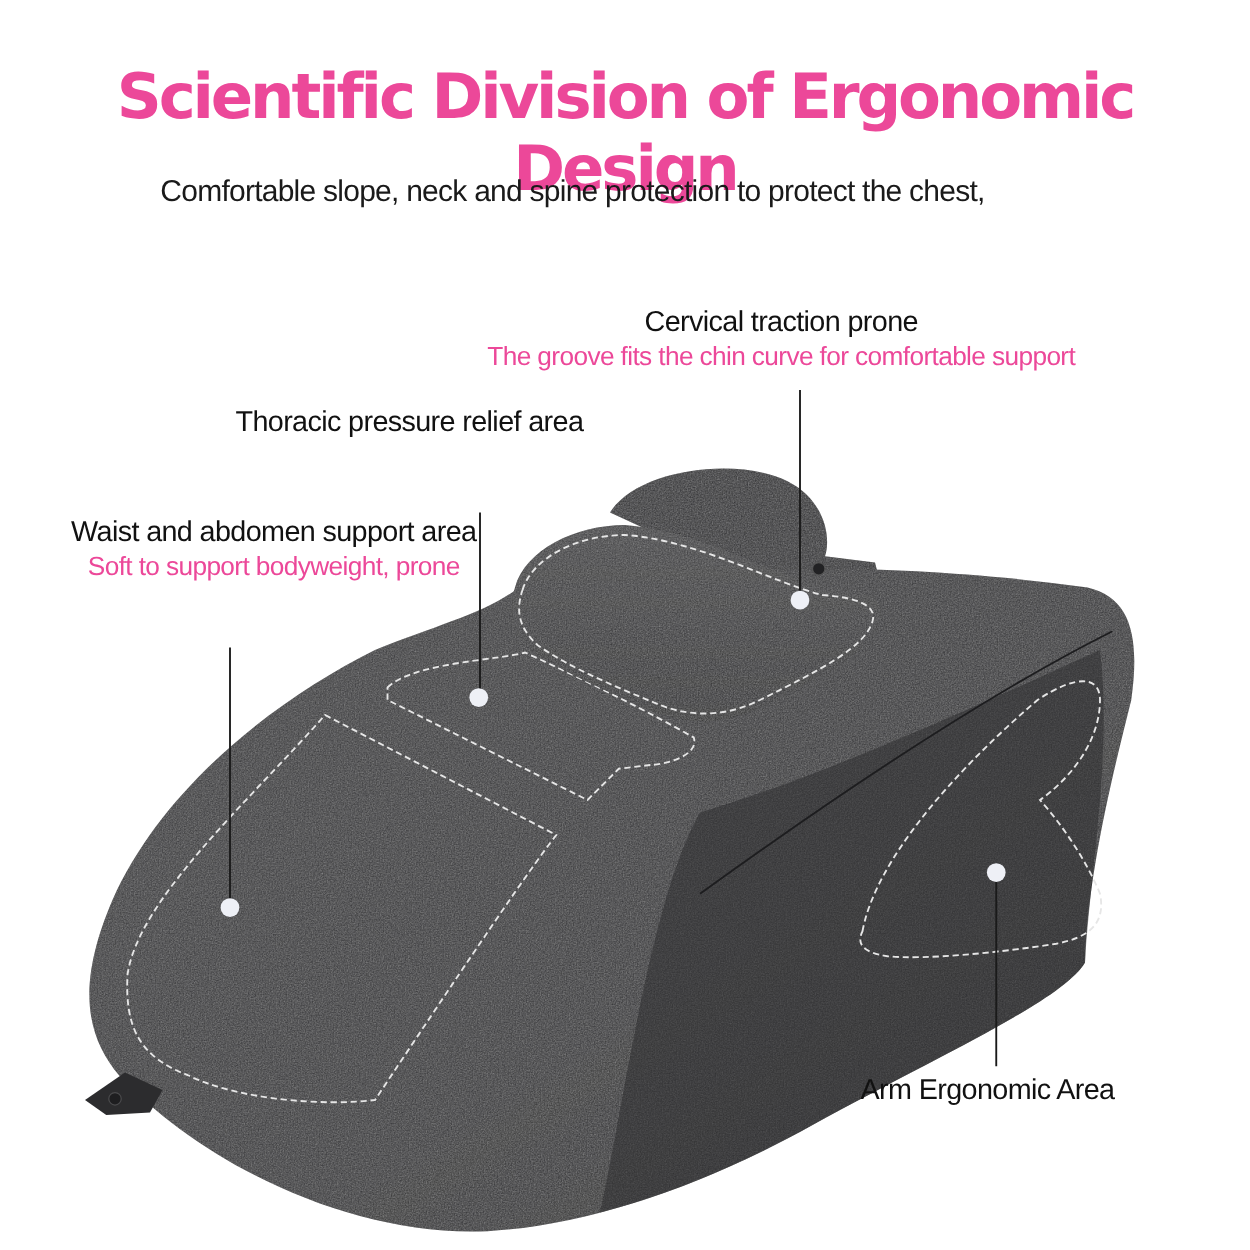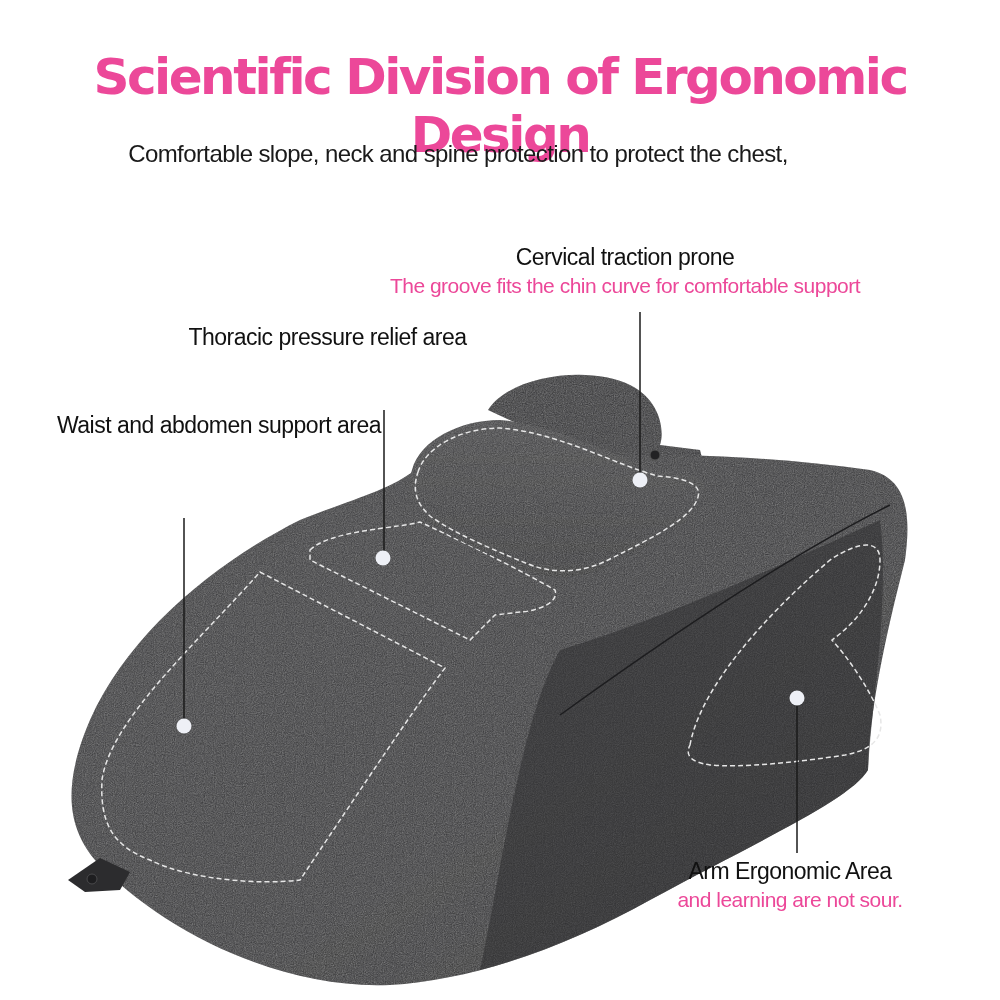--- a/index.html
+++ b/index.html
@@ -92,18 +92,18 @@
   <div class="h">Cervical traction prone</div>
   <div class="d">The groove fits the chin curve for comfortable support</div>
 </div>
 
 <div class="label" style="left:120px; top:322px; width:415px;text-align:center;">
   <div class="h">Thoracic pressure relief area</div>
 </div>
 
 <div class="label" style="left:0px; top:410px; width:350px;margin-left:44px;">
   <div class="h">Waist and abdomen support area</div>
+  <div class="d">Soft to support bodyweight, prone</div>
 </div>
 
 <div class="label" style="left:620px; top:856px; width:340px;">
   <div class="h">Arm Ergonomic Area</div>
-  <div class="d">and learning are not sour.</div>
 </div>
 
 </body></html>

